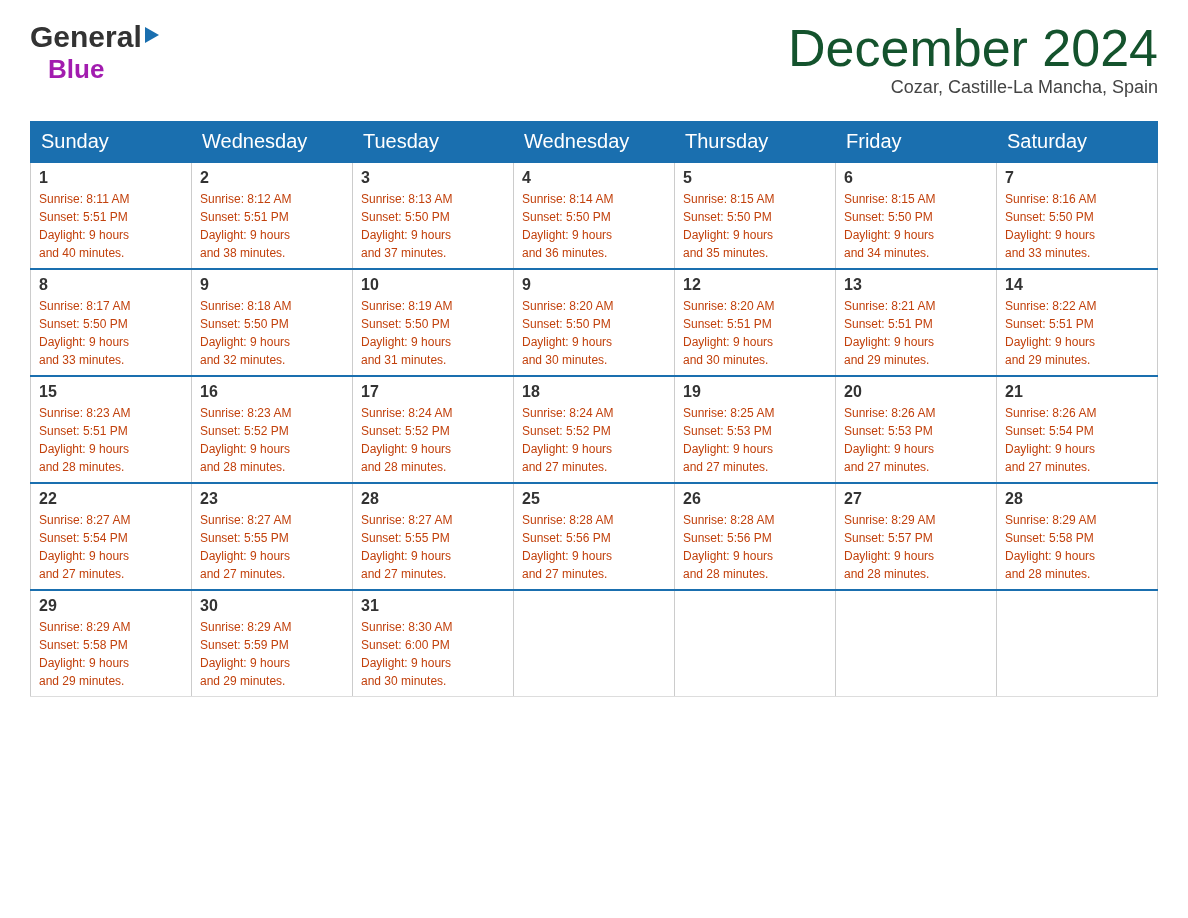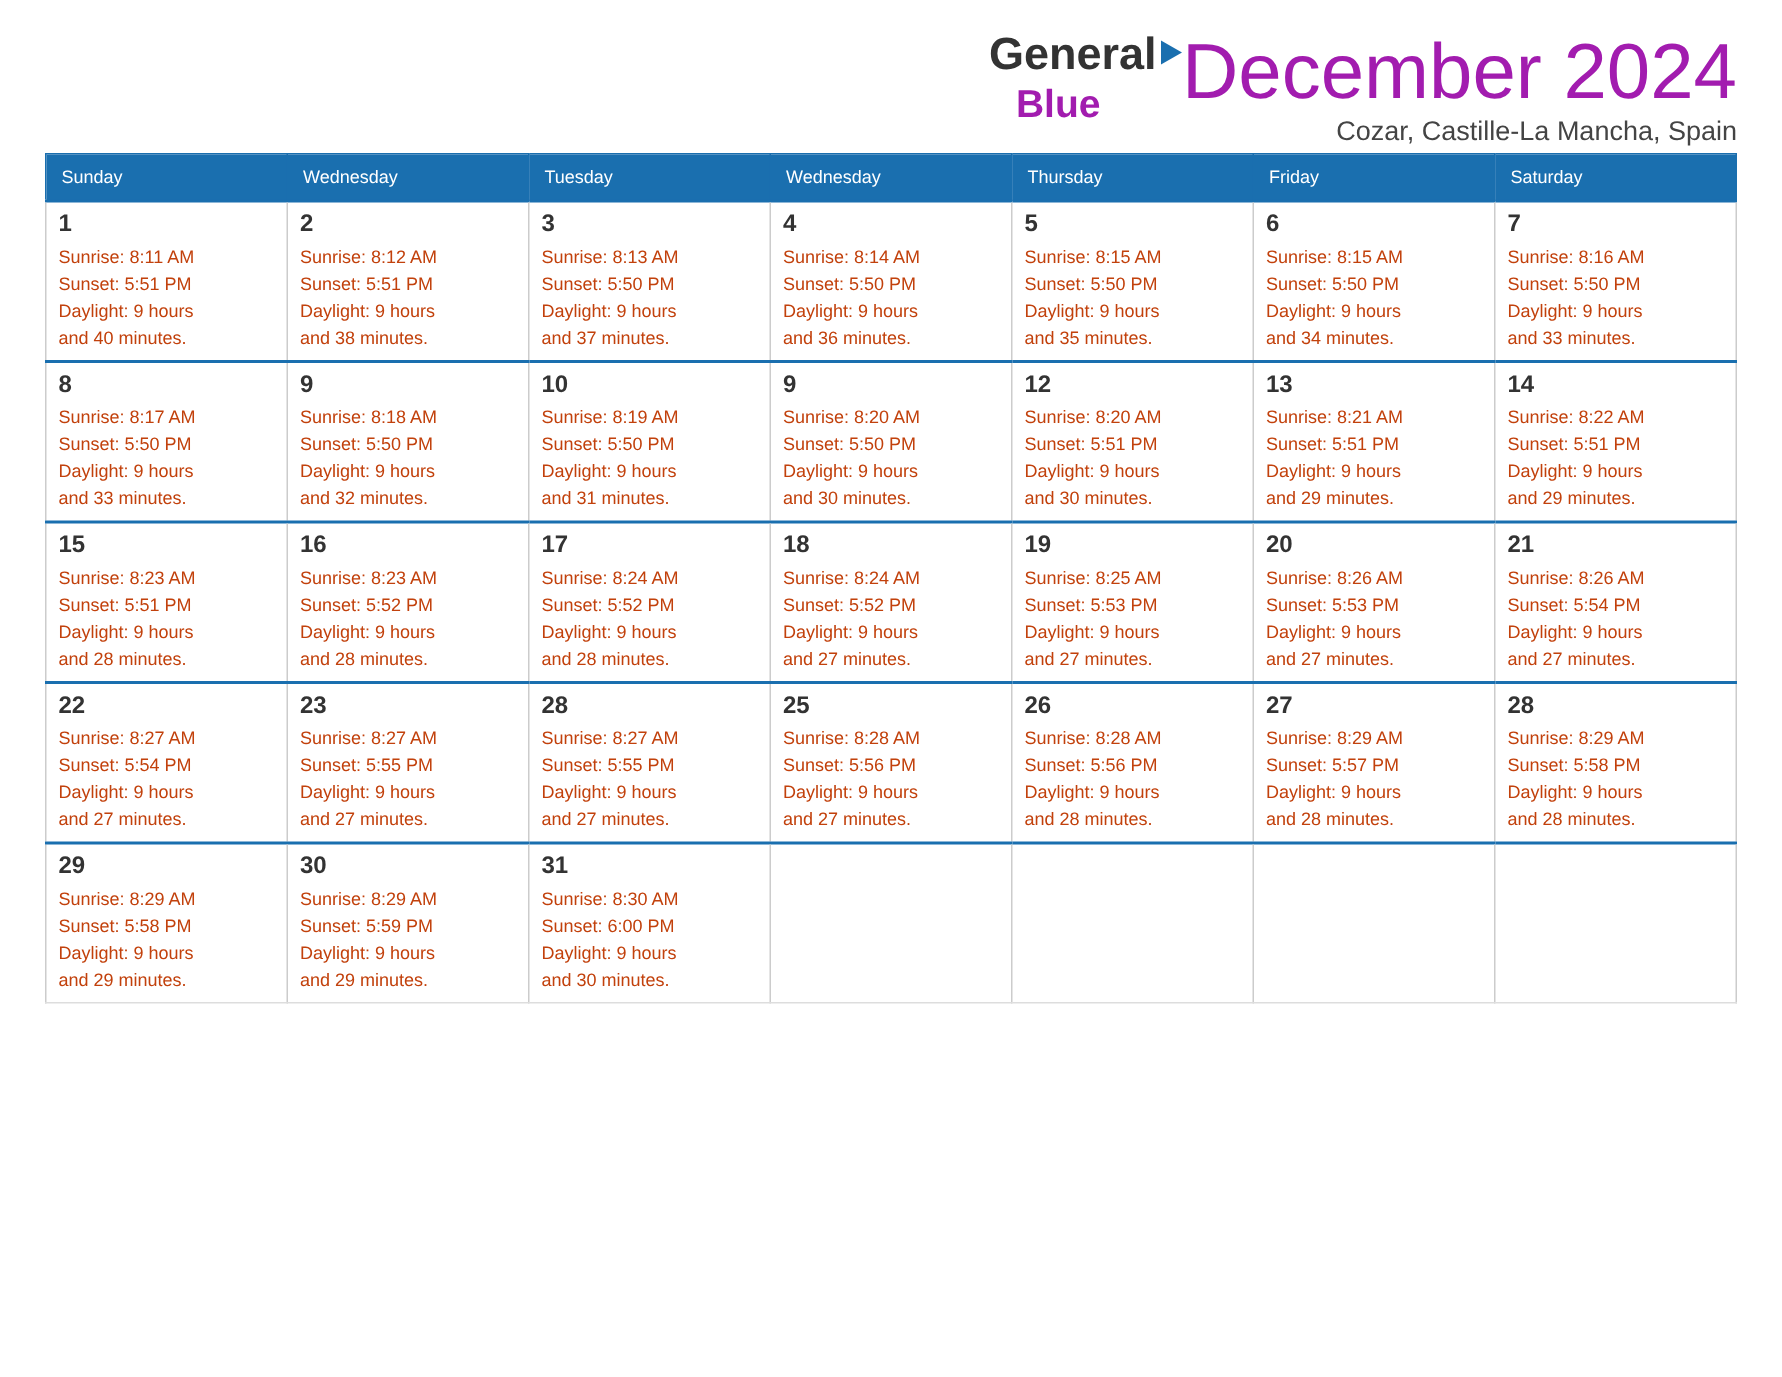--- a/index.html
+++ b/index.html
@@ -5,52 +5,52 @@
     * { box-sizing: border-box; margin: 0; padding: 0; }
     body {
       font-family: Arial, Helvetica, sans-serif;
       background: #fff;
       width: 1188px;
       min-height: 918px;
       padding: 20px 30px;
     }
     .header {
       display: flex;
-      justify-content: flex-end;
+      justify-content: space-between;
       align-items: flex-start;
-      margin-bottom: 4px;
+      margin-bottom: 23px;
     }
     .logo {
       display: flex;
       flex-direction: column;
       align-items: flex-start;
     }
     .title-block {
       text-align: right;
     }
     .title-block h1 {
       font-size: 52px;
       font-weight: 400;
-      color: #a21caf;
+      color: #14532d;
       line-height: 1.1;
     }
     .title-block h2 {
       font-size: 18px;
       font-weight: 400;
       color: #444;
     }
     .calendar {
       width: 100%;
       border-collapse: collapse;
       border: 1px solid #aaa;
     }
     .calendar th {
       background-color: #1a6faf;
       color: #fff;
-      font-size: 12px;
+      font-size: 20px;
       font-weight: normal;
       padding: 8px 10px;
       text-align: left;
       border: 1px solid #1a6faf;
     }
     .calendar td {
       vertical-align: top;
       padding: 6px 8px;
       border: 1px solid #ccc;
       width: 14.28%;

